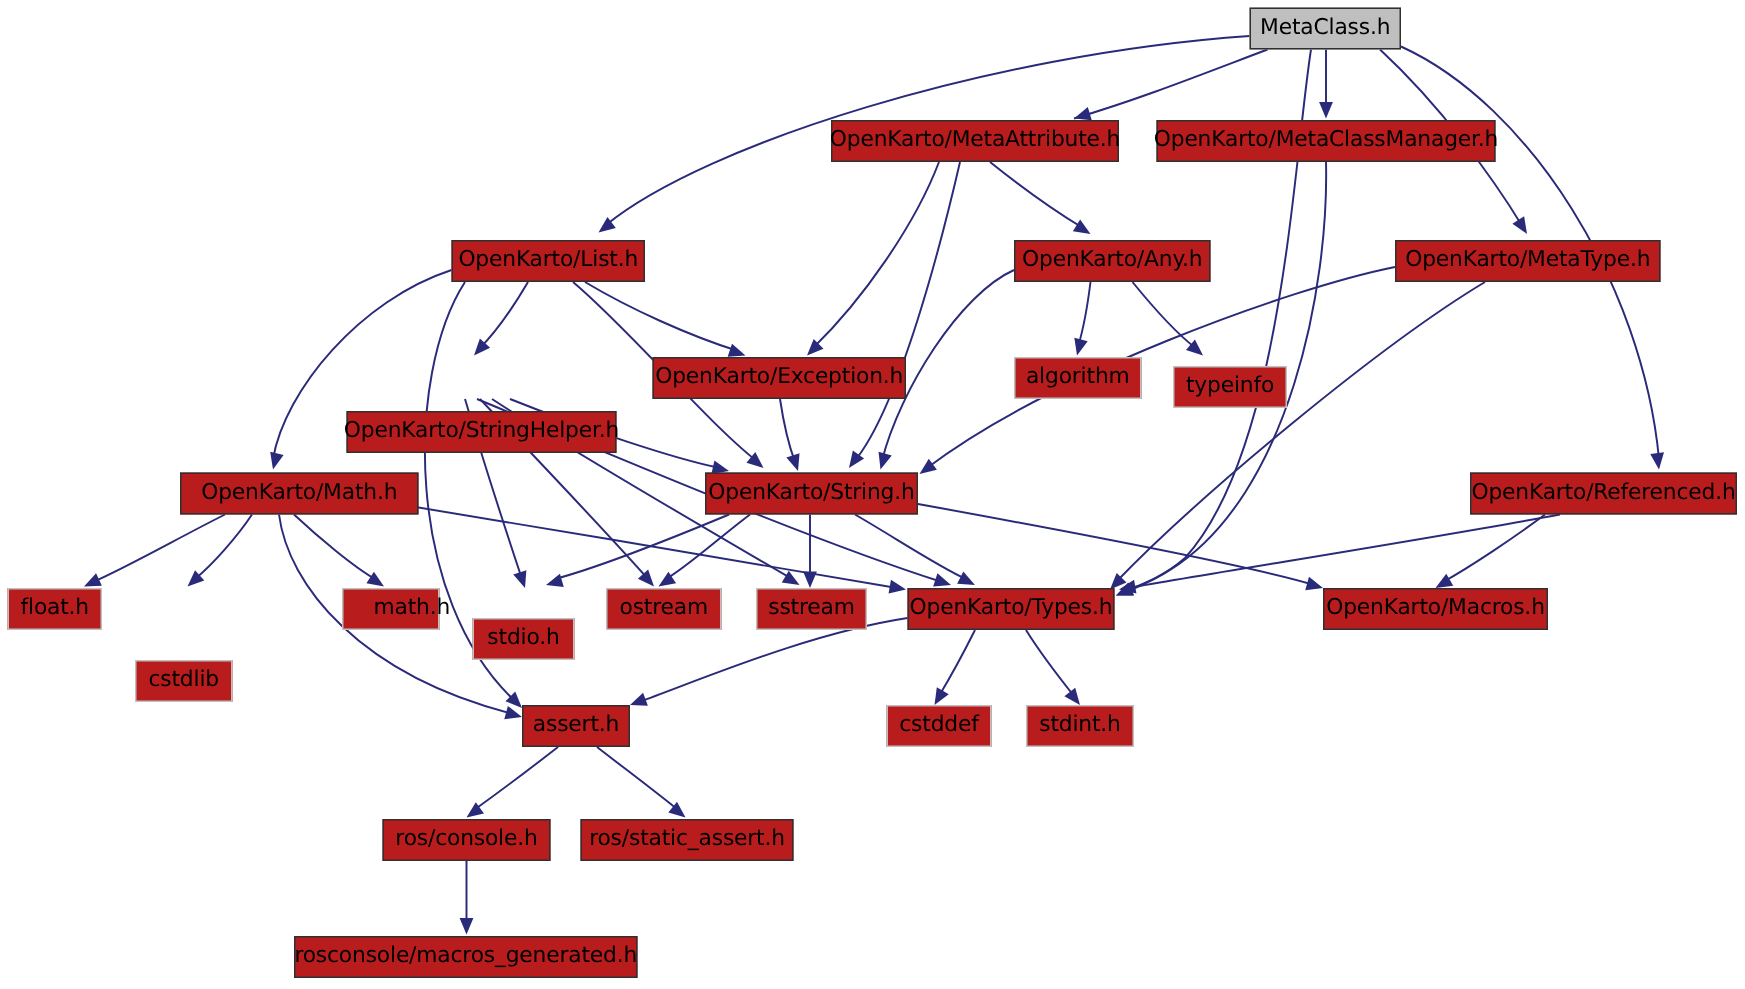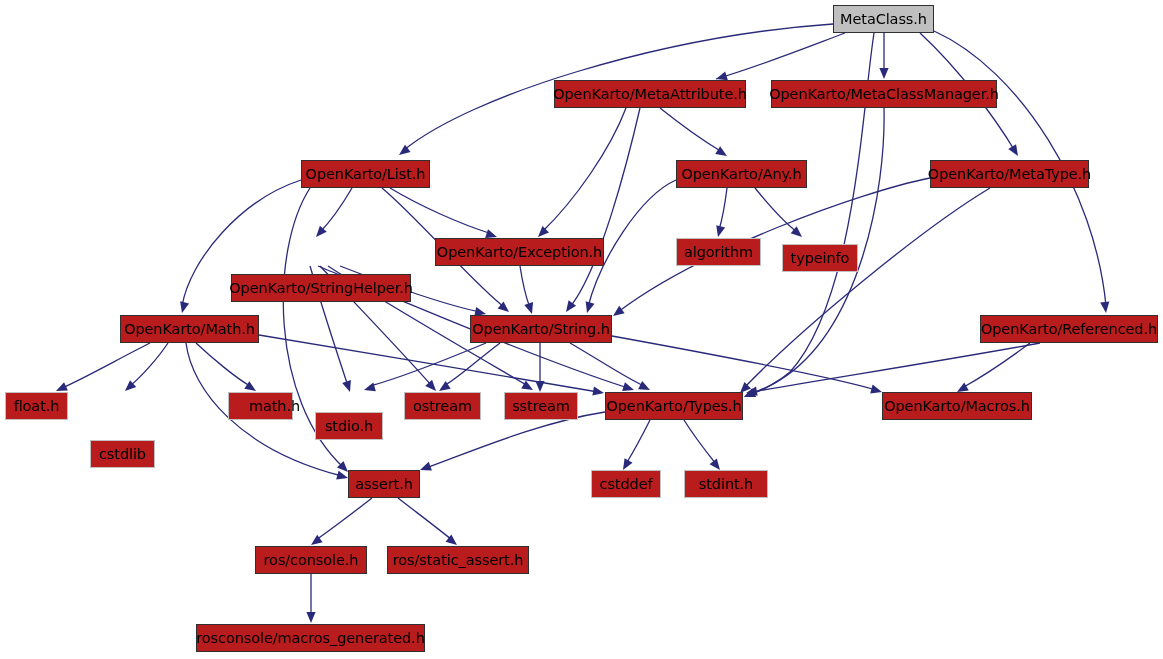--- a/index.html
+++ b/index.html
@@ -244,36 +244,36 @@
       </div>
       <div class="node strong" style="left: 771px; top: 80px; width: 226px; height: 28px;">
         <span class="node-label">OpenKarto/MetaClassManager.h</span>
       </div>
       <div class="node strong" style="left: 301px; top: 160px; width: 129px; height: 28px;">
         <span class="node-label">OpenKarto/List.h</span>
       </div>
       <div class="node strong" style="left: 676px; top: 160px; width: 131px; height: 28px;">
         <span class="node-label">OpenKarto/Any.h</span>
       </div>
-      <div class="node strong" style="left: 930px; top: 160px; width: 159px; height: 28px;">
+      <div class="node strong" style="left: 930px; top: 160px; width: 177px; height: 28px;">
         <span class="node-label">OpenKarto/MetaType.h</span>
       </div>
       <div class="node strong" style="left: 231px; top: 238px; width: 180px; height: 28px; margin-top: 36px;">
         <span class="node-label">OpenKarto/StringHelper.h</span>
       </div>
       <div class="node strong" style="left: 435px; top: 238px; width: 169px; height: 28px;">
         <span class="node-label">OpenKarto/Exception.h</span>
       </div>
       <div class="node" style="left: 676px; top: 238px; width: 85px; height: 28px;">
         <span class="node-label">algorithm</span>
       </div>
       <div class="node" style="left: 782px; top: 244px; width: 76px; height: 28px;">
         <span class="node-label">typeinfo</span>
       </div>
-      <div class="node strong" style="left: 120px; top: 315px; width: 139px; height: 28px;">
+      <div class="node strong" style="left: 120px; top: 315px; width: 159px; height: 28px;">
         <span class="node-label">OpenKarto/Math.h</span>
       </div>
       <div class="node strong" style="left: 470px; top: 315px; width: 142px; height: 28px;">
         <span class="node-label">OpenKarto/String.h</span>
       </div>
       <div class="node strong" style="left: 980px; top: 315px; width: 178px; height: 28px;">
         <span class="node-label">OpenKarto/Referenced.h</span>
       </div>
       <div class="node" style="left: 5px; top: 392px; width: 63px; height: 28px;">
         <span class="node-label">float.h</span>
@@ -295,21 +295,21 @@
       </div>
       <div class="node strong" style="left: 605px; top: 392px; width: 138px; height: 28px;">
         <span class="node-label">OpenKarto/Types.h</span>
       </div>
       <div class="node strong" style="left: 882px; top: 392px; width: 150px; height: 28px;">
         <span class="node-label">OpenKarto/Macros.h</span>
       </div>
       <div class="node" style="left: 591px; top: 470px; width: 70px; height: 28px;">
         <span class="node-label">cstddef</span>
       </div>
-      <div class="node" style="left: 684px; top: 470px; width: 84px; height: 28px;">
+      <div class="node" style="left: 684px; top: 470px; width: 72px; height: 28px;">
         <span class="node-label">stdint.h</span>
       </div>
       <div class="node strong" style="left: 348px; top: 470px; width: 72px; height: 28px;">
         <span class="node-label">assert.h</span>
       </div>
       <div class="node strong" style="left: 255px; top: 546px; width: 112px; height: 28px;">
         <span class="node-label">ros/console.h</span>
       </div>
       <div class="node strong" style="left: 387px; top: 546px; width: 142px; height: 28px;">
         <span class="node-label">ros/static_assert.h</span>

